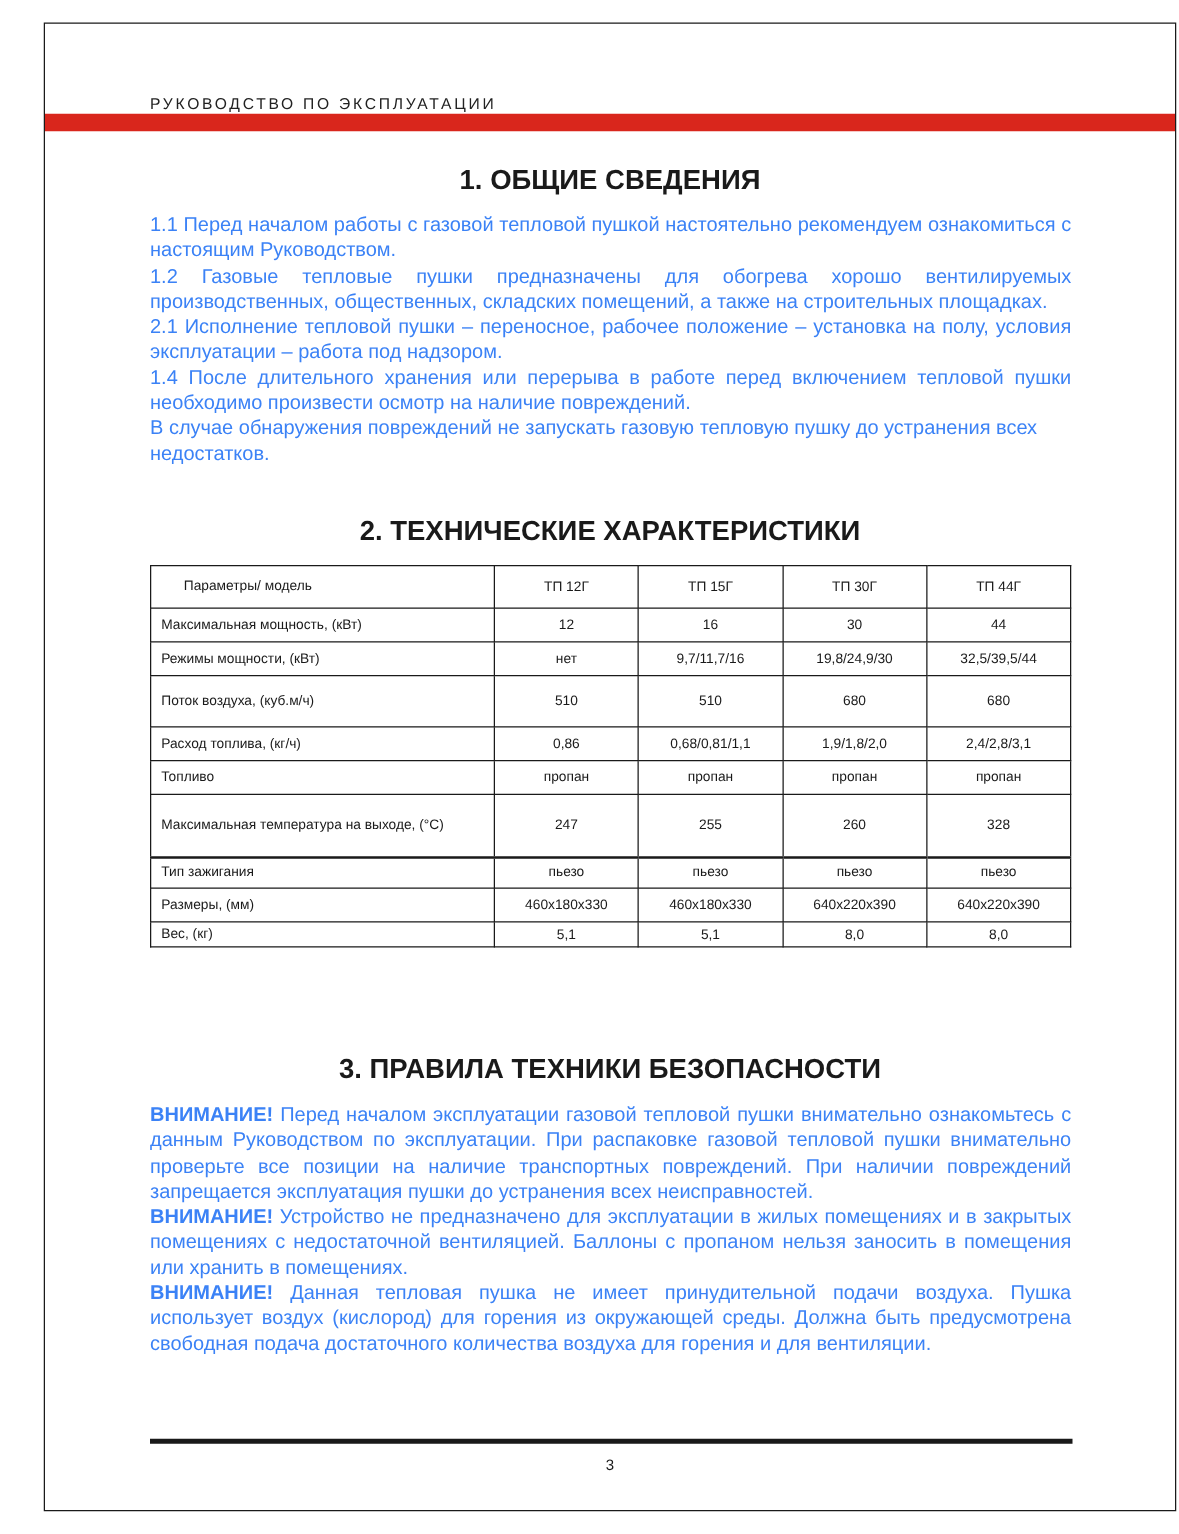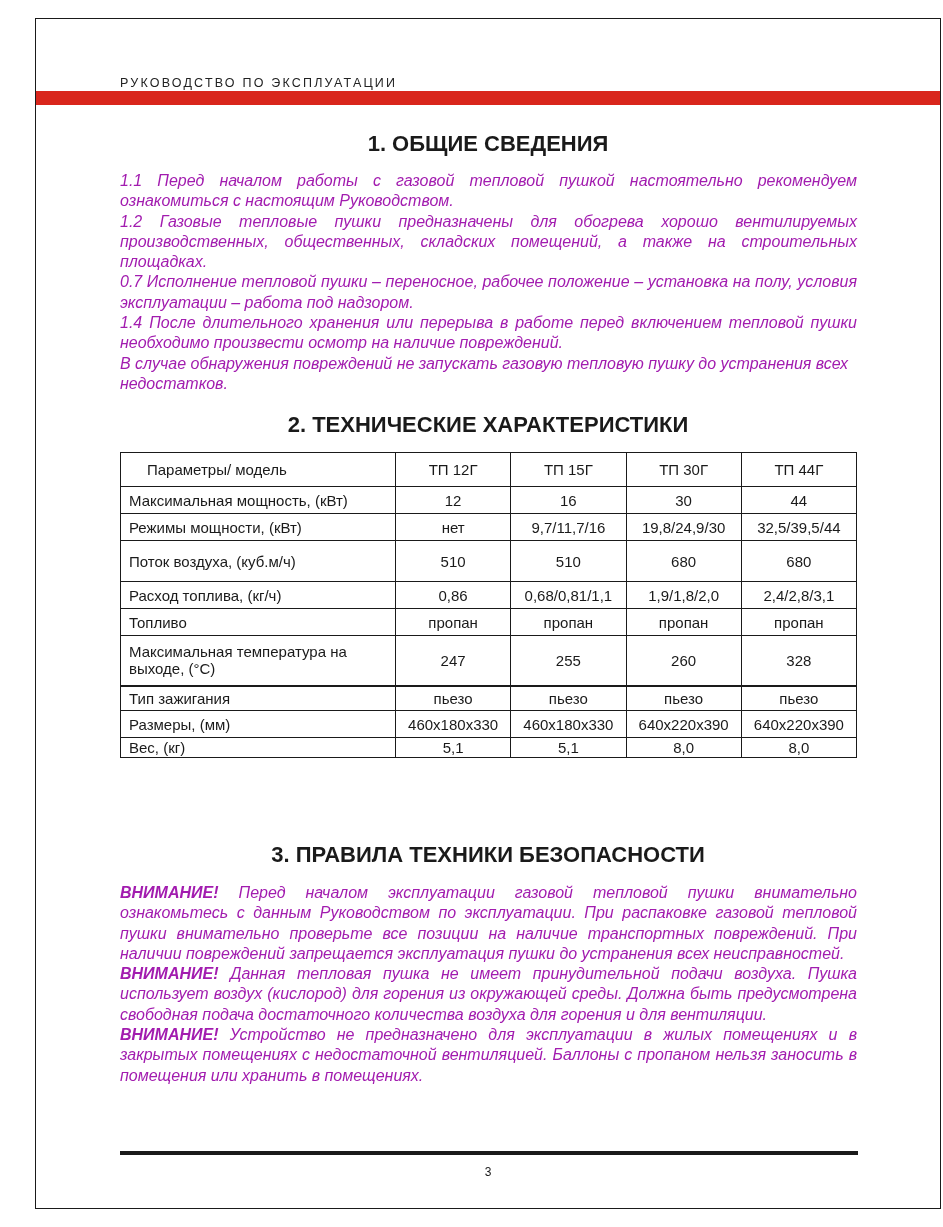--- a/index.html
+++ b/index.html
@@ -1,24 +1,24 @@
 <!DOCTYPE html>
 <html><head>
 <meta charset="utf-8">
 <style>
   html, body { margin:0; padding:0; background:#ffffff; }
   body { width:943px; height:1227px; position:relative; font-family:"Liberation Sans", sans-serif; color:#1a1a1a; }
   .frame { position:absolute; left:6px; top:18px; width:906px; height:1191px; border:1px solid #1a1a1a; box-sizing:border-box; overflow:hidden;margin-left:29px; }
   .running-head { position:absolute; left:84px; top:57px; font-size:12.5px; letter-spacing:2.2px; color:#222; }
   .red-bar { position:absolute; left:0; right:0; top:72px; height:14px; background:#d9261c; }
   .h { position:absolute; left:0; right:0; text-align:center; font-weight:bold; font-size:22px; color:#1a1a1a; }
-  .para { position:absolute; left:84px; width:737px; font-size:16px; line-height:20.3px; text-align:justify; color:#a21caf;font-style:italic; }
+  .para { position:absolute; left:84px; width:737px; font-size:16px; line-height:20.3px; text-align:justify; color:#3b82f6; }
   .para p { margin:0; }
   .para p.last { text-align-last:left; }
-  table.spec { position:absolute; left:84px; top:433px; width:737px; border-collapse:collapse; font-size:15px; color:#1a1a1a; }
+  table.spec { position:absolute; left:84px; top:433px; width:737px; border-collapse:collapse; font-size:11px; color:#1a1a1a; }
   table.spec td { border:1px solid #1a1a1a; padding:0 8px; text-align:center; vertical-align:middle; }
   table.spec td.param { text-align:left; width:240px; line-height:17px; }
   table.spec tr.head td.param { padding-left:26px; }
   table.spec tr.thick td { border-top:2px solid #1a1a1a; }
   .warn b { font-weight:bold; }
   .footer-rule { position:absolute; left:84px; width:738px; top:1132px; height:4px; background:#1a1a1a; }
   .page-num { position:absolute; left:0; right:0; top:1146px; text-align:center; font-size:12px; }
 </style>
 </head>
 <body>
@@ -26,21 +26,21 @@
 <div class="frame">
 
   <div class="running-head">РУКОВОДСТВО ПО ЭКСПЛУАТАЦИИ</div>
   <div class="red-bar"></div>
 
   <div class="h" style="top:112px;">1. ОБЩИЕ СВЕДЕНИЯ</div>
 
   <div class="para" style="top:152px;">
     <p class="last">1.1 Перед началом работы с газовой тепловой пушкой настоятельно рекомендуем ознакомиться с настоящим Руководством.</p>
     <p class="last">1.2 Газовые тепловые пушки предназначены для обогрева хорошо вентилируемых производственных, общественных, складских помещений, а также на строительных площадках.</p>
-    <p class="last">0.7 Исполнение тепловой пушки – переносное, рабочее положение – установка на полу, условия эксплуатации – работа под надзором.</p>
+    <p class="last">2.1 Исполнение тепловой пушки – переносное, рабочее положение – установка на полу, условия эксплуатации – работа под надзором.</p>
     <p class="last">1.4 После длительного хранения или перерыва в работе перед включением тепловой пушки необходимо произвести осмотр на наличие повреждений.</p>
     <p class="last" style="text-align:left;">В случае обнаружения повреждений не запускать газовую тепловую пушку до устранения всех недостатков.</p>
   </div>
 
   <div class="h" style="top:393px;">2. ТЕХНИЧЕСКИЕ ХАРАКТЕРИСТИКИ</div>
 
   <table class="spec">
     <tbody>
         <tr class="head" style="height:34px;">
       <td class="param">Параметры/ модель</td>
@@ -112,19 +112,19 @@
       <td>8,0</td>
       <td>8,0</td>
     </tr>
   </tbody>
     </table>
 
   <div class="h" style="top:823px;">3. ПРАВИЛА ТЕХНИКИ БЕЗОПАСНОСТИ</div>
 
   <div class="para warn" style="top:864px;">
     <p class="last"><b>ВНИМАНИЕ!</b><span> Перед началом эксплуатации газовой тепловой пушки внимательно ознакомьтесь с данным Руководством по эксплуатации. При распаковке газовой тепловой пушки внимательно проверьте все позиции на наличие транспортных повреждений. При наличии повреждений запрещается эксплуатация пушки до устранения всех неисправностей.</span></p>
+    <p class="last"><b>ВНИМАНИЕ!</b><span> Устройство не предназначено для эксплуатации в жилых помещениях и в закрытых помещениях с недостаточной вентиляцией. Баллоны с пропаном нельзя заносить в помещения или хранить в помещениях.</span></p>
     <p class="last"><b>ВНИМАНИЕ!</b><span> Данная тепловая пушка не имеет принудительной подачи воздуха. Пушка использует воздух (кислород) для горения из окружающей среды. Должна быть предусмотрена свободная подача достаточного количества воздуха для горения и для вентиляции.</span></p>
-    <p class="last"><b>ВНИМАНИЕ!</b><span> Устройство не предназначено для эксплуатации в жилых помещениях и в закрытых помещениях с недостаточной вентиляцией. Баллоны с пропаном нельзя заносить в помещения или хранить в помещениях.</span></p>
   </div>
 
   <div class="footer-rule"></div>
   <div class="page-num">3</div>
 </div>
 
 </body></html>

